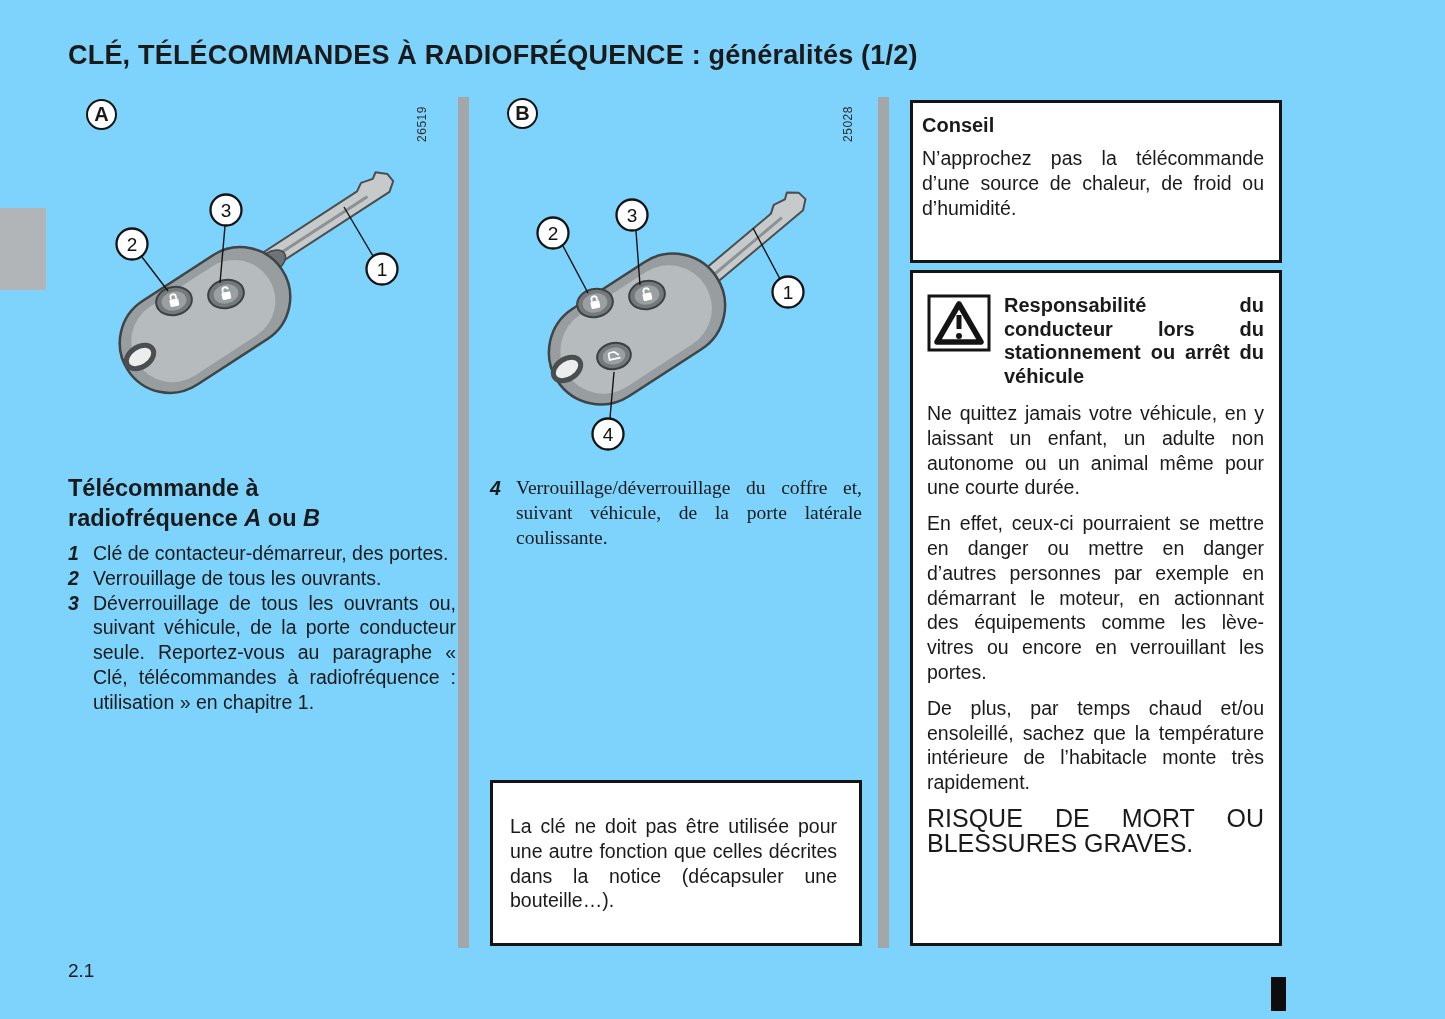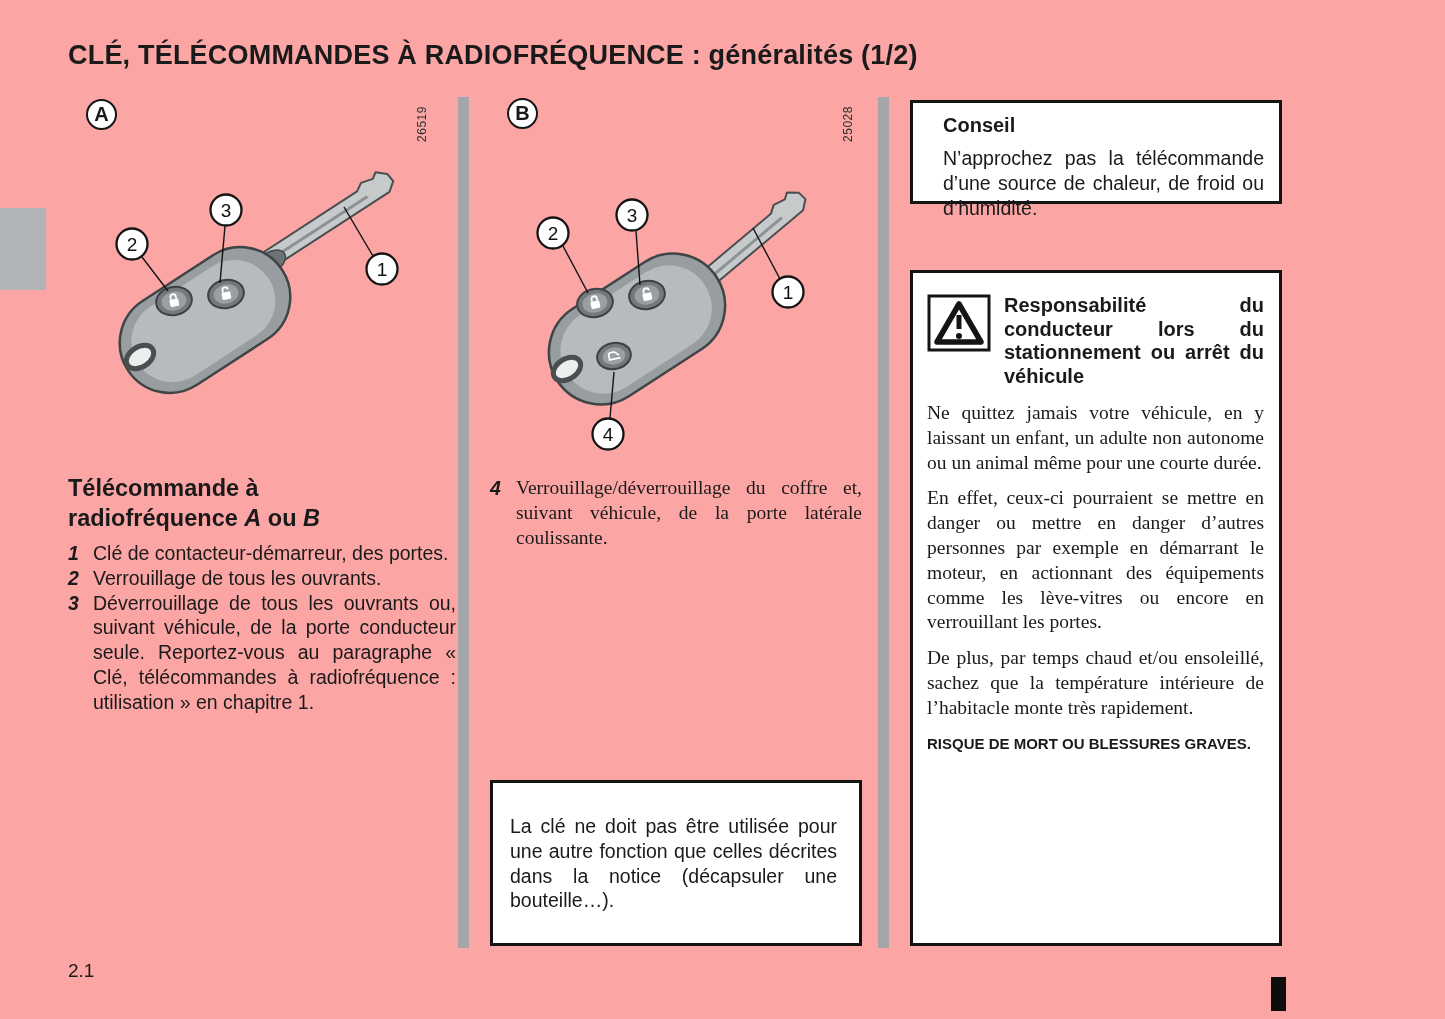--- a/index.html
+++ b/index.html
@@ -1,18 +1,18 @@
 <!DOCTYPE html>
 <html><head>
 <meta charset="utf-8">
 <style>
   * { margin:0; padding:0; box-sizing:border-box; }
   html,body { background:#ffffff; }
   body { font-family:"Liberation Sans","DejaVu Sans",sans-serif; color:#1a1a1a; }
-  .page { position:relative; width:1445px; height:1019px; background:#fca5a5; overflow:hidden; }
+  .page { position:relative; width:1445px; height:1019px; background:#7dd3fc; overflow:hidden; }
 
   .title { position:absolute; left:68px; top:40px; font-size:27px; font-weight:bold; letter-spacing:0.2px; white-space:nowrap; }
 
   .left-tab { position:absolute; left:0; top:208px; width:46px; height:82px; background:#b2b5b7; }
   .divider { position:absolute; top:97px; width:11px; height:851px; background:#a3a7aa; }
   .d1 { left:458px; } .d2 { left:878px; }
 
   .fig-label { position:absolute; width:31px; height:31px; border:2.5px solid #141414; border-radius:50%;
                font-size:20px; font-weight:bold; text-align:center; line-height:26px; background:#fff; }
   #figA-label { left:86px; top:99px; }
@@ -34,30 +34,30 @@
   .it { font-style:italic; }
 
   .key-list { position:absolute; left:68px; top:541px; width:388px; list-style:none; }
   .key-list li { position:relative; padding-left:25px; }
   .num-marker { position:absolute; left:0; top:0; font-weight:bold; font-style:italic; font-size:19.5px; line-height:24.8px; }
 
   .item4 { position:absolute; left:490px; top:476px; width:372px; padding-left:26px; }
 
   .note-box { position:absolute; left:490px; top:780px; width:372px; height:166px; border:3px solid #141414; padding:31px 22px 0 17px; background:#fff; }
 
-  .conseil-box { position:absolute; left:910px; top:100px; width:372px; height:104px; border:3px solid #141414; padding:11px 15px 0 30px; background:#fff; }
+  .conseil-box { position:absolute; left:910px; top:100px; width:372px; height:163px; border:3px solid #141414; padding:11px 15px 0 9px; background:#fff; }
   .conseil-title { font-size:20px; font-weight:bold; margin-bottom:9px; }
 
   .warning-box { position:absolute; left:910px; top:270px; width:372px; height:676px; border:3px solid #141414; padding:21px 15px 12px 14px; background:#fff; }
   .warning-head { display:flex; align-items:flex-start; }
   .warning-icon-wrap { flex:0 0 64px; }
   .warning-title { margin-left:13px; font-size:20px; line-height:23.5px; font-weight:bold; text-align:justify; }
-  .warning-paras { margin-top:13px;font-family:Liberation Serif, serif; }
+  .warning-paras { margin-top:13px; }
   .warning-paras p { margin-bottom:11px; }
-  .warning-final { font-weight:bold; font-size:15px; line-height:24.8px; text-align:justify; }
+  .warning-final { font-weight:normal; font-size:25px; line-height:24.8px; text-align:justify; }
 
   .page-number { position:absolute; left:68px; top:960px; font-size:19px; }
   .print-mark { position:absolute; left:1271px; top:977px; width:15px; height:34px; background:#0d0d0d; }
 </style>
 </head>
 <body>
 
 <div class="page">
 
   <h1 class="title">CLÉ, TÉLÉCOMMANDES À RADIOFRÉQUENCE : généralités (1/2)</h1>

